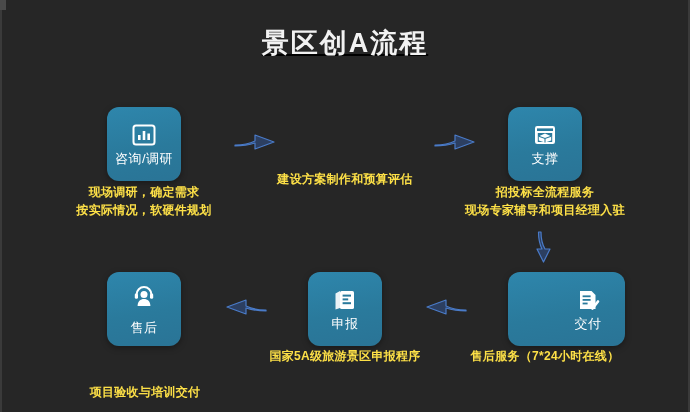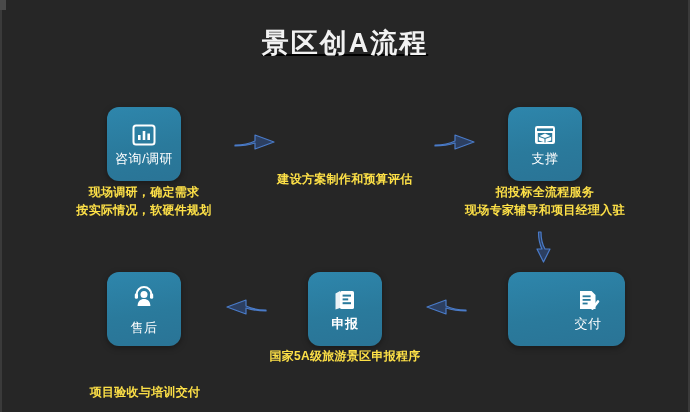--- a/index.html
+++ b/index.html
@@ -104,21 +104,21 @@
   .arrow {
     position: absolute;
   }
   .arrow svg { display: block; }
 
   
   #card-1 { left: 107px; top: 107px; }
   #card-2 { left: 308px; top: 107px; }
   #card-3 { left: 508px; top: 107px; align-items: center; }
   #card-4 { left: 508px; top: 272px; padding-left: 43px; }
-  #card-5 { left: 308px; top: 272px; font-weight: bold; }
+  #card-5 { left: 308px; top: 272px; }
   #card-6 { left: 107px; top: 272px; gap: 8px; }
 
   
   #caption-1 { left: 44px; top: 183px; width: 200px; }
   #caption-2 { left: 245px; top: 170px; width: 200px; }
   #caption-3 { left: 445px; top: 183px; width: 200px; }
   #caption-4 { left: 440px; top: 347px; width: 210px; }
   #caption-5 { left: 240px; top: 347px; width: 210px; }
   #caption-6 { left: 40px; top: 347px; width: 210px; margin-top: 36px; }
 
@@ -199,20 +199,23 @@
       <svg viewBox="0 0 26 26" width="26" height="26">
         <path d="M5 4 L16.5 4 L20.5 8 L20.5 22 L5 22 Z" fill="#ffffff"></path>
         <rect x="7.6" y="8.4" width="8" height="1.8" fill="#2a7a9c"></rect>
         <rect x="7.6" y="12" width="8" height="1.8" fill="#2a7a9c"></rect>
         <rect x="7.6" y="15.6" width="5" height="1.8" fill="#2a7a9c"></rect>
         <path d="M14.5 18.5 L17.5 21.5 L23 14.5" fill="none" stroke="#ffffff" stroke-width="2.6" stroke-linecap="round" stroke-linejoin="round"></path>
       </svg>
     </span>
     <span class="card-label">交付</span>
   </div>
+  <div class="caption" id="caption-4">
+    <div>售后服务（7*24小时在线）</div>
+  </div>
 
   <div class="arrow" id="arrow-4">
     <svg viewBox="0 0 44 20" width="44" height="20">
       <path d="M42 13 C34 13 28 12 22 9 L22 3 L3 10 L22 17 L22 11 C28 13 35 14 42 14 Z" fill="#2c3f61" stroke="#4a7bc8" stroke-width="1.2" stroke-linejoin="round"></path>
     </svg>
   </div>
 
   <div class="card" id="card-5">
     <span class="icon">
       <svg viewBox="0 0 26 26" width="26" height="26">

